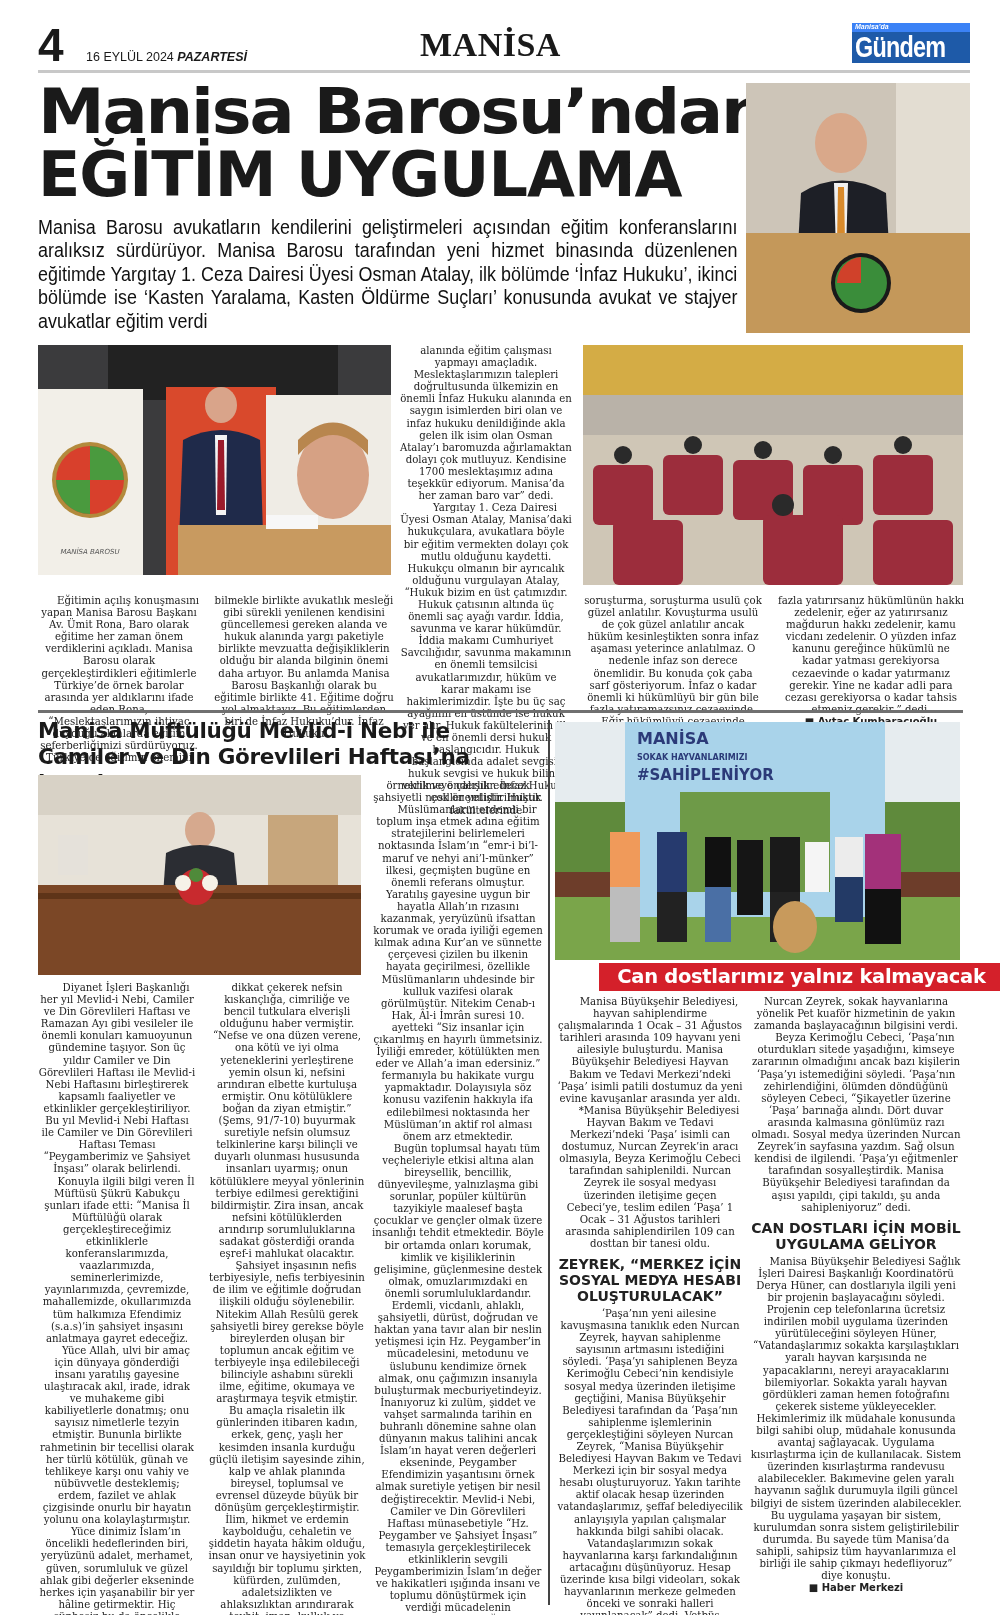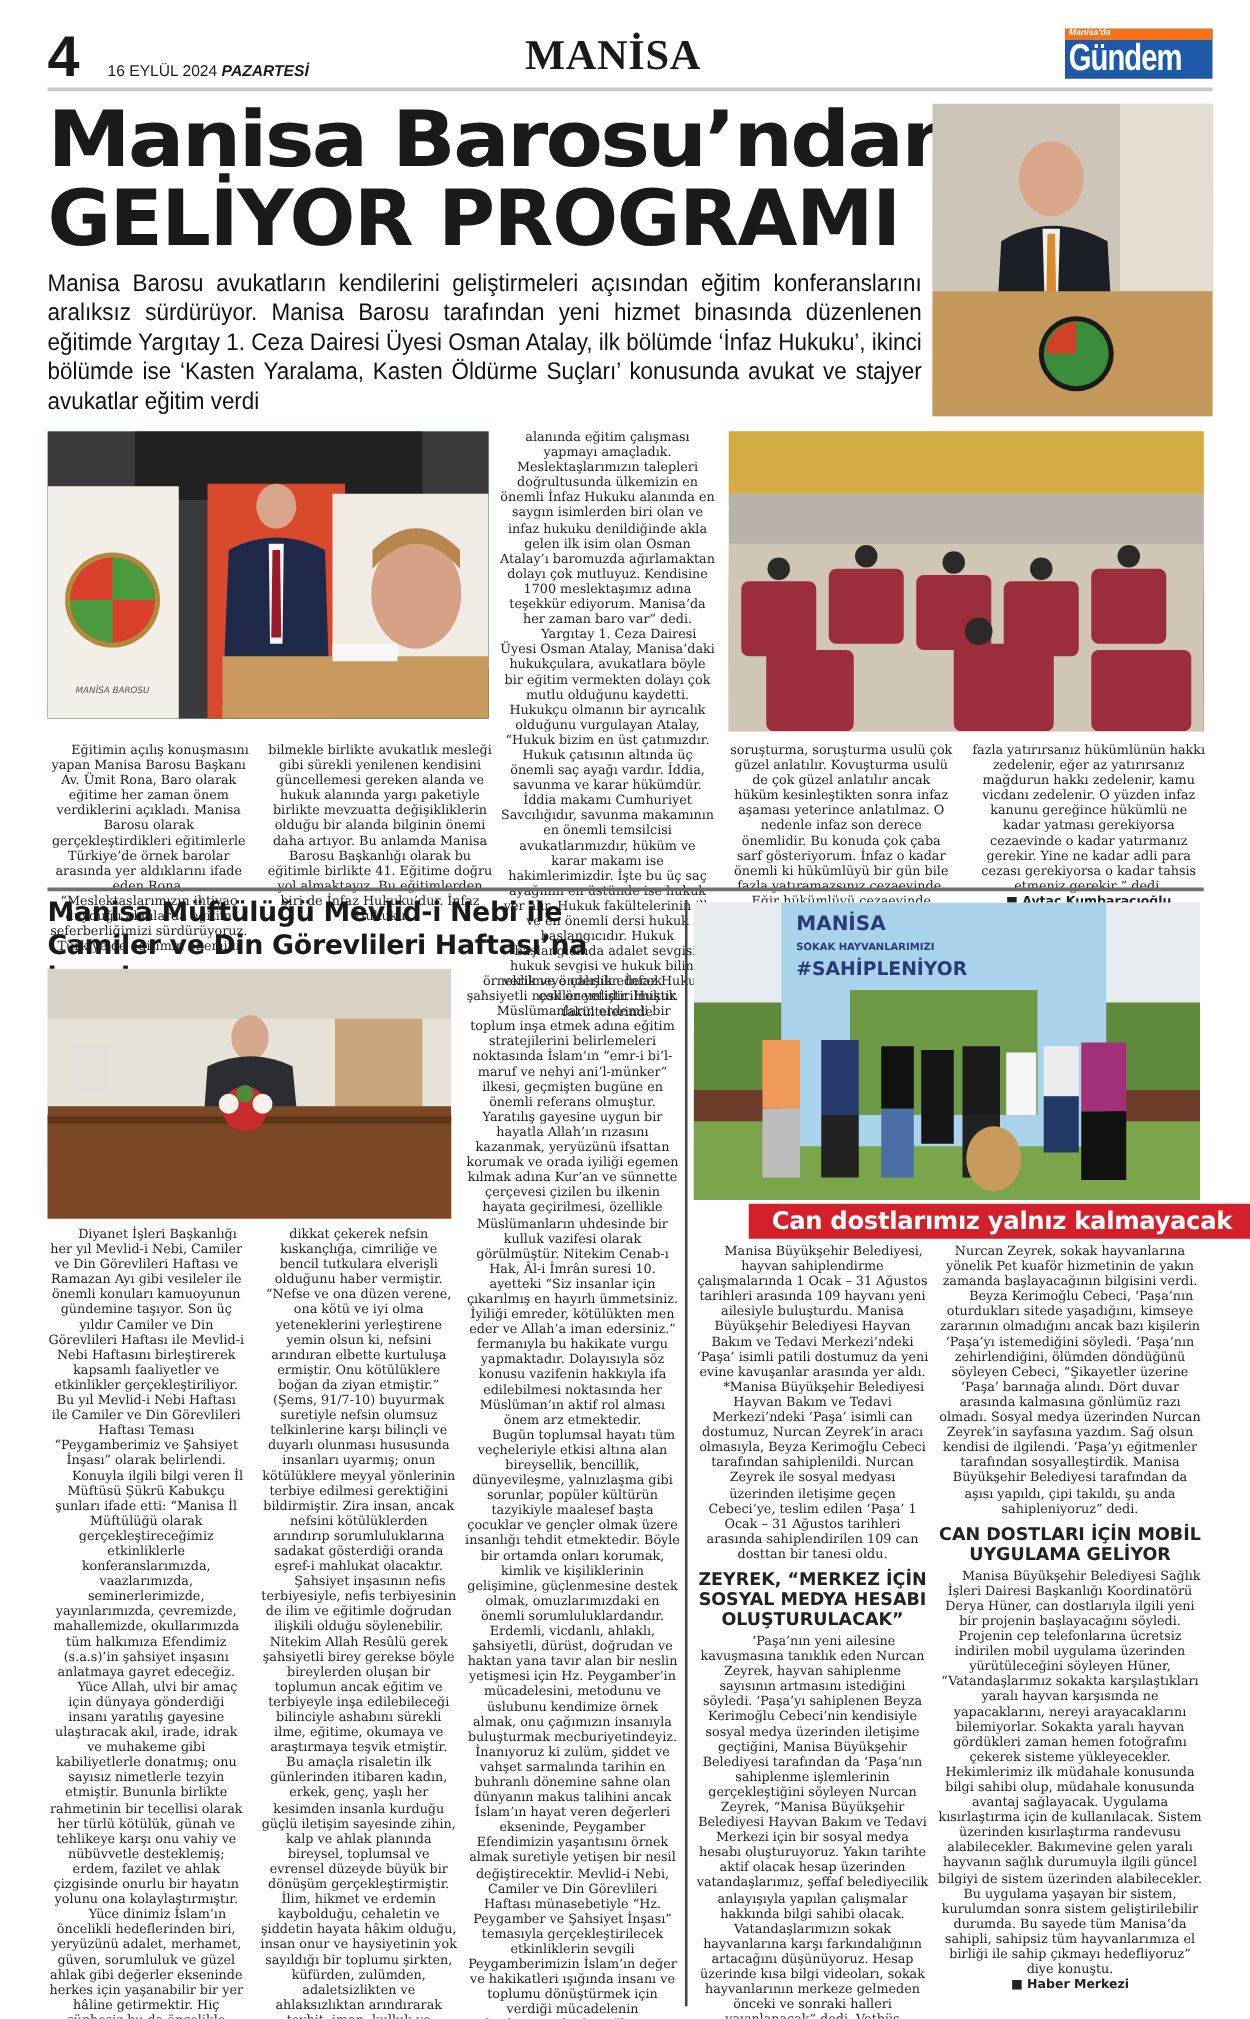--- a/index.html
+++ b/index.html
@@ -5,21 +5,21 @@
   * { box-sizing: border-box; margin: 0; padding: 0; }
   html, body { width: 1000px; height: 1615px; background: #fff; overflow: hidden; }
   body { position: relative; font-family: "DejaVu Serif", serif; color: #1a1a1a; }
   .abs { position: absolute; }
 
   
   .page-num { left: 38px; top: 22px; font-family: "Liberation Sans", sans-serif; font-weight: 700; font-size: 46px; line-height: 46px; }
   .date { left: 86px; top: 50px; font-family: "Liberation Sans", sans-serif; font-size: 12.5px; }
   .date b { font-weight: 700; font-style: italic; }
   .section { left: 420px; top: 26px; font-family: "Liberation Serif", serif; font-weight: 700; font-size: 34px; letter-spacing: 0.5px; }
-  .logo { left: 852px; top: 23px; width: 118px; height: 40px; background: #1e5aa8; border-top: 9px solid #f97316; }
+  .logo { left: 852px; top: 23px; width: 118px; height: 40px; background: #1e5aa8; border-top: 9px solid #3b82f6; }
   .logo .tag { position: absolute; left: 3px; top: -9px; font-family: "Liberation Sans", sans-serif; font-style: italic; font-weight: 700; font-size: 7px; color: #fff; }
   .logo .name { position: absolute; left: 3px; top: -2px; font-family: "Liberation Sans", sans-serif; font-weight: 700; font-size: 30px; color: #fff; letter-spacing: -1px; transform: scaleX(0.78); transform-origin: left top; }
   .head-rule { left: 38px; top: 70px; width: 932px; height: 3px; background: #c8c8c8; }
 
   
   .hl1 { left: 38px; top: 80px; font-family: "DejaVu Sans", sans-serif; font-weight: 900; font-size: 62px; line-height: 64px; letter-spacing: -2px; transform: scaleX(1.08); transform-origin: left top; }
   .hl2 { left: 38px; top: 143px; font-family: "DejaVu Sans", sans-serif; font-weight: 900; font-size: 62px; line-height: 64px; letter-spacing: -1px; transform: scaleX(1.0); transform-origin: left top; }
   .deck { left: 38px; top: 216px; width: 700px; font-family: "Liberation Sans", sans-serif; font-size: 19.3px; line-height: 23.4px; color: #111; text-align: justify; transform: scaleX(0.93); transform-origin: left top; width: 752px; }
 
   
@@ -53,21 +53,21 @@
   <b>PAZARTESİ</b>
 </div>
 <div class="abs section">MANİSA</div>
 <div class="abs logo">
   <span class="tag">Manisa'da</span>
   <span class="name">Gündem</span>
 </div>
 <div class="abs head-rule"></div>
 
 <div class="abs hl1">Manisa Barosu’ndan</div>
-<div class="abs hl2">GELİYOR PROGRAMI</div>
+<div class="abs hl2">EĞİTİM UYGULAMA</div>
 <div class="abs deck">Manisa Barosu avukatların kendilerini geliştirmeleri açısından eğitim konferanslarını aralıksız sürdürüyor. Manisa Barosu tarafından yeni hizmet binasında düzenlenen eğitimde Yargıtay 1. Ceza Dairesi Üyesi Osman Atalay, ilk bölümde ‘İnfaz Hukuku’, ikinci bölümde ise ‘Kasten Yaralama, Kasten Öldürme Suçları’ konusunda avukat ve stajyer avukatlar eğitim verdi</div>
 
 <div class="abs photo photo-speaker-top">
   <svg width="224" height="250" viewBox="0 0 224 250">
     <rect x="0" y="0" width="224" height="250" fill="#cdc5b8"></rect>
     <rect x="150" y="0" width="74" height="150" fill="#e3ddd2"></rect>
     <ellipse cx="95" cy="60" rx="26" ry="30" fill="#d9a88a"></ellipse>
     <path d="M50 200 L55 110 Q95 85 140 110 L145 200 Z" fill="#1d1f26"></path>
     <path d="M88 100 L102 100 L100 170 L90 170 Z" fill="#f0f0f0"></path>
     <path d="M92 104 L98 104 L99 160 L91 160 Z" fill="#d88a2c"></path>

